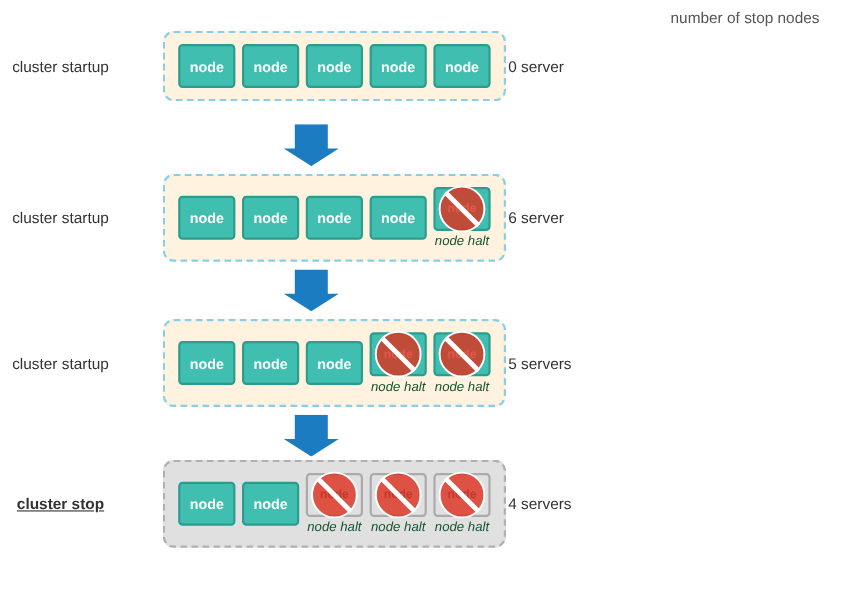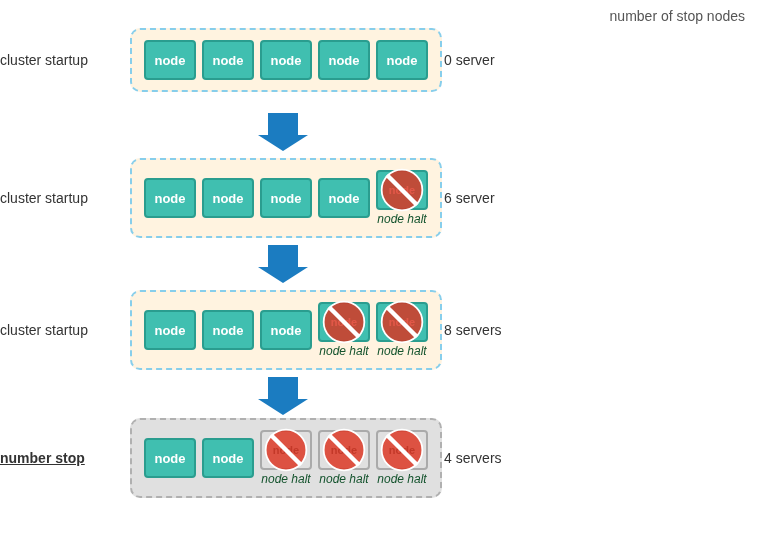--- a/index.html
+++ b/index.html
@@ -32,22 +32,22 @@
       position: absolute;
       display: flex;
       align-items: center;
     }
 
     
     .row-label {
       font-size: 14px;
       color: #333;
       width: 110px;
-      text-align: left;
-      margin-right: 20px;
+      text-align: center;
+      margin-right: 10px;
       flex-shrink: 0;
     }
 
     .row-label.bold-underline {
       font-weight: bold;
       text-decoration: underline;
     }
 
     
     .server-count {
@@ -59,20 +59,21 @@
 
     
     .node-group {
       display: flex;
       align-items: center;
       gap: 6px;
       padding: 10px 12px;
       border-radius: 10px;
       border: 2px dashed #87CEEB;
       position: relative;
+      margin-left: 28px;
     }
 
     .node-group.orange-bg {
       background-color: #FFF3E0;
     }
 
     .node-group.gray-bg {
       background-color: #E0E0E0;
     }
 
@@ -222,25 +223,25 @@
         <div class="node-halted">
           <div class="node-bg">node</div>
           <svg class="no-sym" viewBox="0 0 62 52" xmlns="http://www.w3.org/2000/svg">
             <circle cx="31" cy="26" r="23" fill="rgba(220,50,30,0.82)" stroke="white" stroke-width="2"></circle>
             <line x1="14" y1="9" x2="48" y2="43" stroke="white" stroke-width="5"></line>
           </svg>
         </div>
         <div class="node-halt-label">node halt</div>
       </div>
     </div>
-    <div class="server-count">8 servers</div>
+    <div class="server-count">5 servers</div>
   </div>
 
   <div class="row" style="top:418px; left:0;">
-    <div class="row-label bold-underline">number stop</div>
+    <div class="row-label bold-underline">cluster stop</div>
     <div class="node-group gray-bg" style="border-color:#b0b0b0;">
       <div class="node">node</div>
       <div class="node">node</div>
 
       <div class="halted-wrapper">
         <div class="node-halted">
           <div class="node-bg" style="background:#e0e0e0; border:2px solid #aaa; border-radius:4px; color:#555;">node</div>
           <svg class="no-sym" viewBox="0 0 62 52" xmlns="http://www.w3.org/2000/svg">
             <circle cx="31" cy="26" r="23" fill="rgba(220,50,30,0.82)" stroke="white" stroke-width="2"></circle>
             <line x1="14" y1="9" x2="48" y2="43" stroke="white" stroke-width="5"></line>

